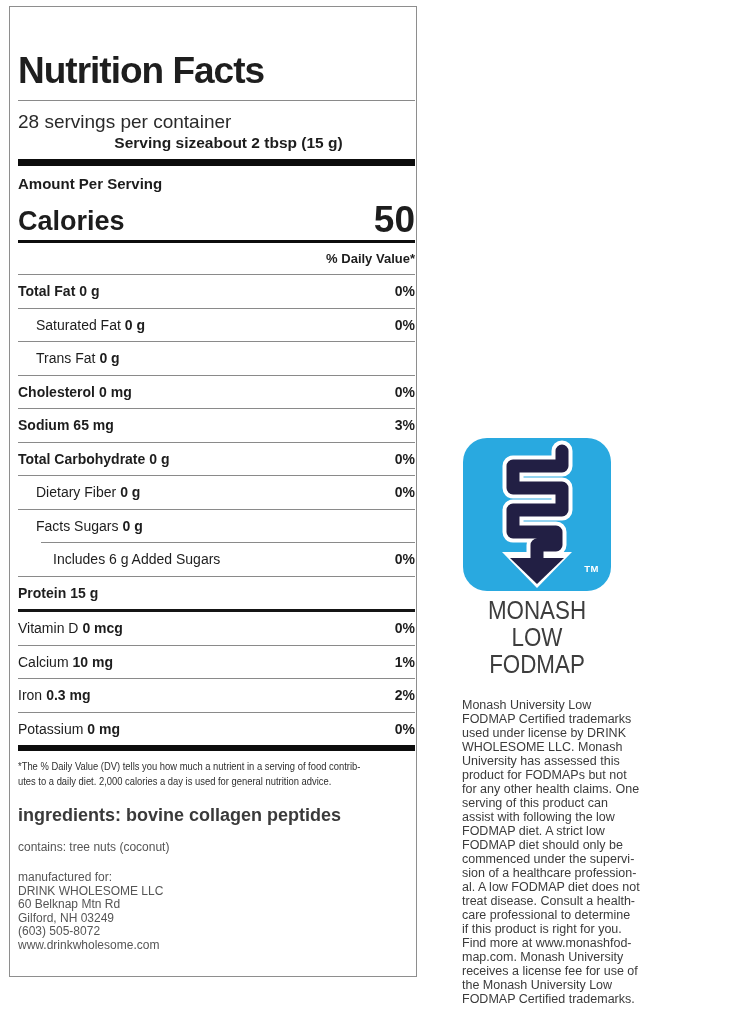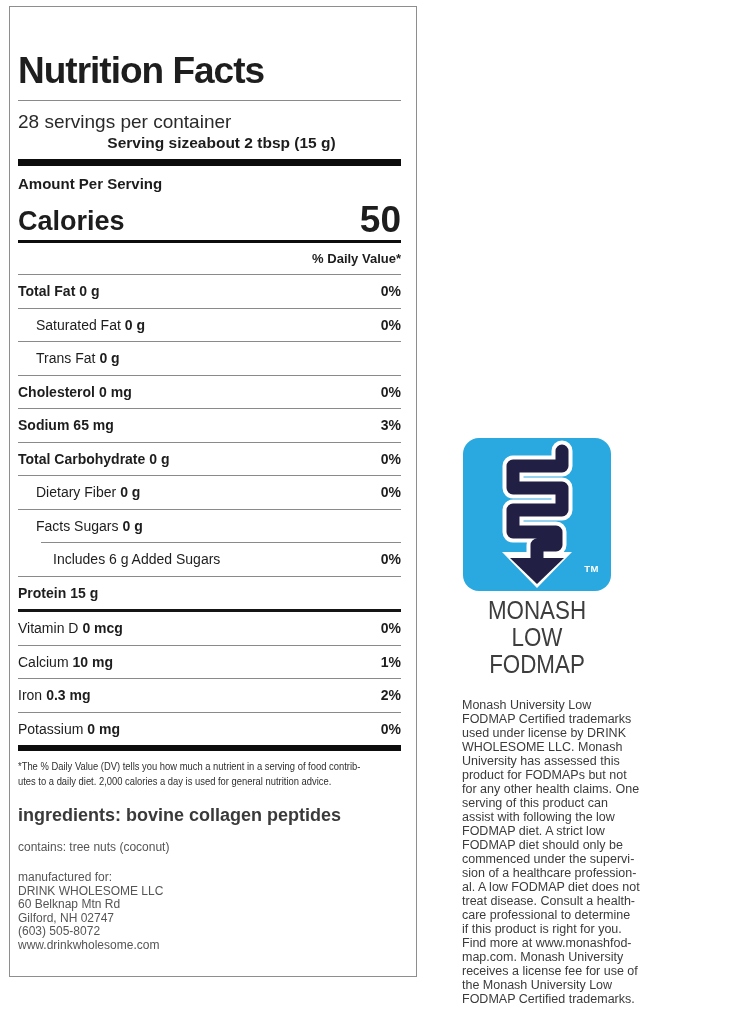--- a/index.html
+++ b/index.html
@@ -2,21 +2,21 @@
 <html><head>
 <meta charset="utf-8">
 <style>
   html,body{margin:0;padding:0;background:#fff;}
   .page{position:relative;width:743px;height:1024px;background:#fff;overflow:hidden;
         font-family:"Liberation Sans", sans-serif;color:#1d1d1d;}
 
   
   .nf-box{position:absolute;left:9px;top:6px;width:408px;height:971px;
           border:1.5px solid #8e8e8e;box-sizing:border-box;
-          padding:0 15px 0 8px;background:#fff;}
+          padding:0 1px 0 8px;background:#fff;}
   .nf-title{margin-top:44px;font-size:37px;line-height:40px;font-weight:700;
             letter-spacing:-1px;color:#1e1e1e;}
   .rl{height:1px;background:#8a8a8a;}
   .rl.ind{margin-left:23px;}
   .rl.thick3{height:3px;background:#151515;}
   .bar7{height:7px;background:#0d0d0d;margin-top:7px;}
   .bar3{height:3px;background:#0d0d0d;margin-top:4px;}
   .bar6{height:6px;background:#0d0d0d;}
   .under-title{margin-top:9px;}
   .servings{margin-top:11px;font-size:19px;line-height:19px;color:#2a2a2a;}
@@ -38,21 +38,21 @@
   .nrow.ind2{padding-left:35px;}
   .footnote{margin-top:8px;font-size:10.8px;line-height:15px;color:#2e2e2e;
             white-space:pre;transform:scaleX(0.87);transform-origin:left top;}
   .ing{margin-top:16px;font-size:18px;color:#3a3a3a;font-weight:bold;}
   .contains{margin-top:14px;font-size:12px;color:#555;}
   .manu{margin-top:17px;font-size:12px;line-height:13.5px;color:#555;white-space:pre;}
 
   
   .monash{position:absolute;left:462px;top:438px;width:200px;}
   .m-logo{position:relative;width:148px;height:153px;margin-left:1px;
-          background:#29a9e0;border-radius:16px;}
+          background:#29a9e0;border-radius:24px;}
   .m-logo svg{position:absolute;left:0;top:0;}
   .m-tm{position:absolute;right:12px;bottom:17px;color:#fff;font-size:9.5px;
         font-weight:700;letter-spacing:0.5px;}
   .m-title{width:150px;margin-top:6px;text-align:center;font-size:26px;line-height:27px;
            color:#3d3d3d;transform:scaleX(0.86);transform-origin:center top;
            letter-spacing:0;}
   .m-desc{margin-top:20px;font-size:12.5px;line-height:14px;color:#3b3b3b;white-space:pre;}
 </style>
 </head>
 <body>
@@ -164,21 +164,21 @@
     </div>
     <div class="bar6"></div>
 
     <div class="footnote">*The % Daily Value (DV) tells you how much a nutrient in a serving of food contrib-
 utes to a daily diet. 2,000 calories a day is used for general nutrition advice.</div>
     <div class="ing">ingredients: bovine collagen peptides</div>
     <div class="contains">contains: tree nuts (coconut)</div>
     <div class="manu">manufactured for:
 DRINK WHOLESOME LLC
 60 Belknap Mtn Rd
-Gilford, NH 02747
+Gilford, NH 03249
 (603) 505-8072
 www.drinkwholesome.com</div>
   </div>
 
   <div class="monash">
     <div class="m-logo">
       <svg width="148" height="151" viewBox="0 0 148 151">
 
         <path d="M99,13 V28 H50 V50 H99 V72 H50 V94 H93 V107 H74 V122" fill="none" stroke="#ffffff" stroke-width="21" stroke-linejoin="round" stroke-linecap="round"></path>
 

